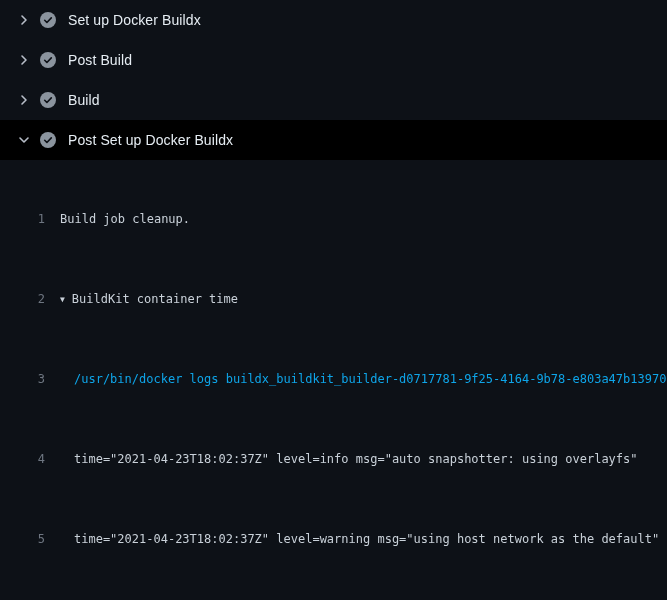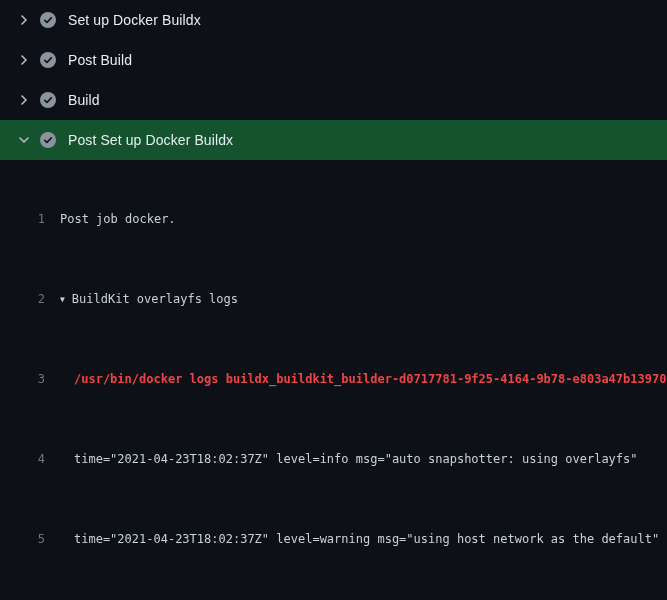--- a/index.html
+++ b/index.html
@@ -7,21 +7,21 @@
     width:667px; height:600px; overflow:hidden;
     background:#0d1117;
     font-family:"Liberation Sans", sans-serif;
   }
   
   .steps { width:100%; }
   .step-row {
     height:40px; display:flex; align-items:center;
     padding-left:16px; cursor:pointer;
   }
-  .step-row.expanded { background:#14532d; }
+  .step-row.expanded { background:#000000; }
   .chev { width:16px; height:16px; flex:0 0 16px; display:flex; align-items:center; justify-content:center; }
   .chev svg { display:block; }
   .chev.down svg { transform:rotate(90deg); }
   .status-icon { width:16px; height:16px; flex:0 0 16px; margin-left:8px; }
   .status-icon svg { display:block; }
   .step-label {
     margin-left:12px; color:#e6edf3; font-size:14px; font-weight:400;
     letter-spacing:.1px;
   }
   
@@ -30,21 +30,21 @@
     font-family:"DejaVu Sans Mono","Liberation Mono",monospace;
     font-size:12px; line-height:20px;
     color:#c9d1d9;
     white-space:pre; overflow:hidden; width:667px;
   }
   .log-row { display:flex; height:20px; overflow:hidden; }
   .line-num { flex:0 0 45px; text-align:right; color:#6e7681; cursor:pointer; }
   .line-text { margin-left:11px; white-space:pre; }
   .ind1 { padding-left:4px; }
   .ind2 { padding-left:18px; }
-  .command { color:#ef4444;font-weight:bold; }
+  .command { color:#0ea5e9; }
   .group-tri { font-size:8px; margin-right:7px; color:#c9d1d9; display:inline-block; transform:translateY(-1px); cursor:pointer; }
 </style>
 </head>
 <body>
 
 <div class="steps">
   <div class="step-row">
     <span class="chev">
       <svg width="16" height="16" viewBox="0 0 16 16">
         <path d="M6 4l4 4-4 4" fill="none" stroke="#b7bdc8" stroke-width="1.6" stroke-linecap="round" stroke-linejoin="round"></path>
@@ -100,26 +100,26 @@
         <circle cx="8" cy="8" r="8" fill="#8b949e"></circle>
         <path d="M4.7 8.3l2.2 2.2 4.4-4.6" fill="none" stroke="#0d1117" stroke-width="1.6" stroke-linecap="round" stroke-linejoin="round"></path>
       </svg>
     </span>
     <span class="step-label">Post Set up Docker Buildx</span>
   </div>
 </div>
 <div class="log">
   <div class="log-row">
     <span class="line-num">1</span>
-    <span class="line-text ind1"><span>Post job docker.</span></span>
+    <span class="line-text ind1"><span>Build job cleanup.</span></span>
   </div>
 
   <div class="log-row">
     <span class="line-num">2</span>
-    <span class="line-text ind1"><span class="group-tri">▼</span><span>BuildKit overlayfs logs</span></span>
+    <span class="line-text ind1"><span class="group-tri">▼</span><span>BuildKit container time</span></span>
   </div>
 
   <div class="log-row">
     <span class="line-num">3</span>
     <span class="line-text ind2 command"><span>/usr/bin/docker logs buildx_buildkit_builder-d0717781-9f25-4164-9b78-e803a47b13970</span></span>
   </div>
 
   <div class="log-row">
     <span class="line-num">4</span>
     <span class="line-text ind2"><span>time="2021-04-23T18:02:37Z" level=info msg="auto snapshotter: using overlayfs"</span></span>

